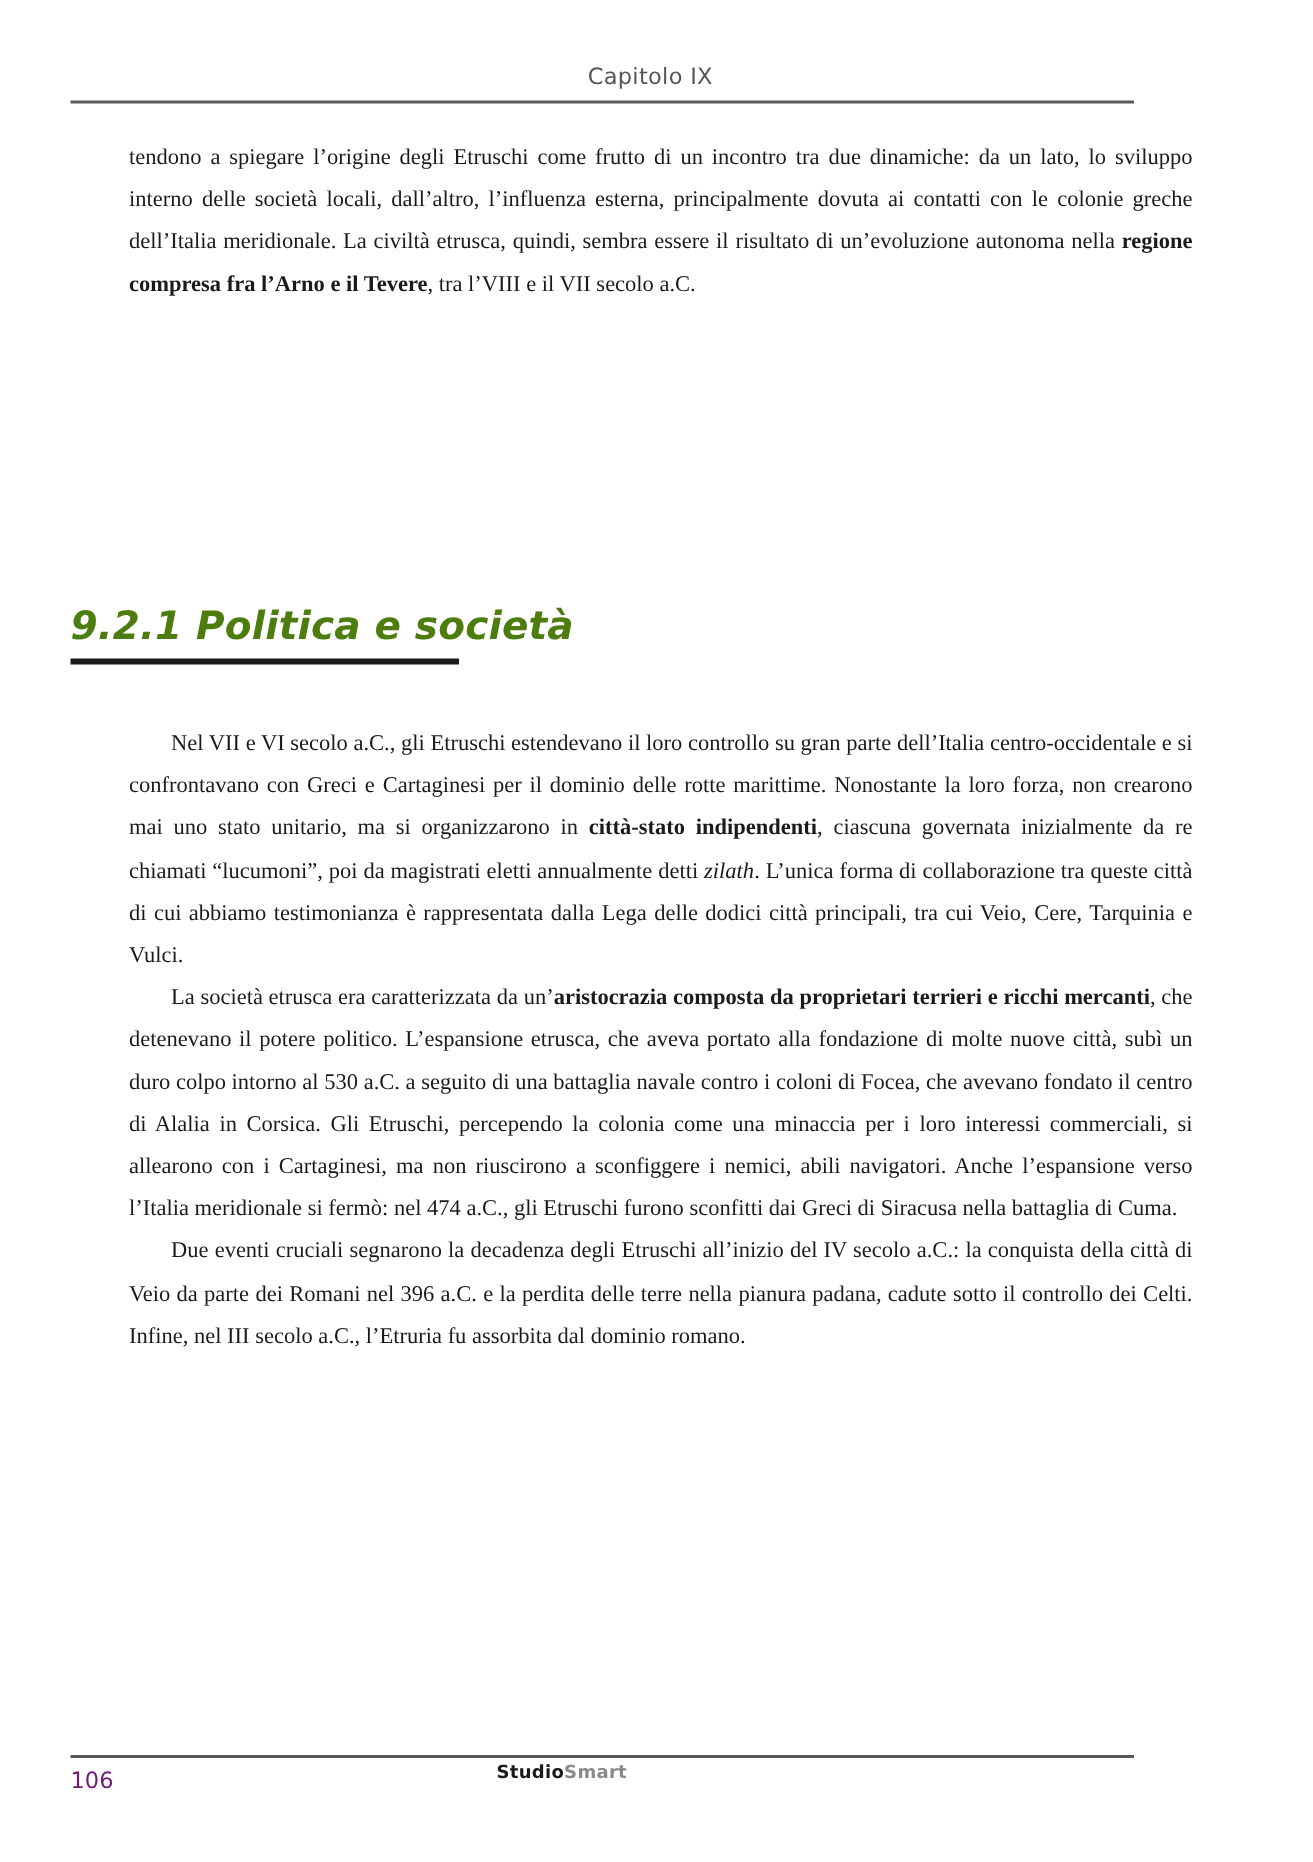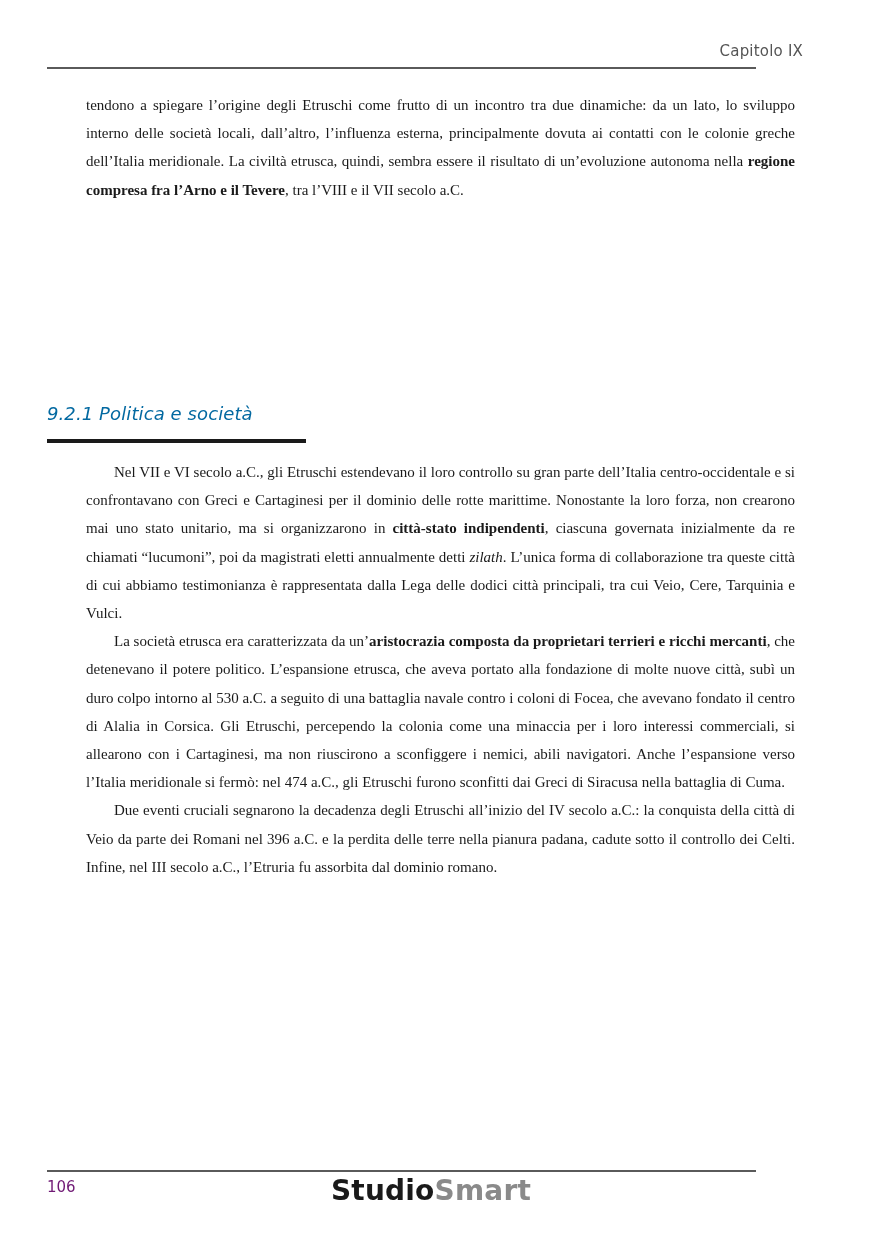--- a/index.html
+++ b/index.html
@@ -13,25 +13,26 @@
     position: relative;
     overflow: hidden;
     font-family: "DejaVu Serif", "Liberation Serif", serif;
     color: #1a1a1a;
   }
   .header-title {
     position: absolute;
     top: 42px;
     left: 0;
     width: 803px;
-    text-align: right;
+    text-align: center;
     font-family: "DejaVu Sans", "Liberation Sans", sans-serif;
     font-size: 15px;
     color: #555555;
     letter-spacing: 0.2px;
+    padding-left: 32px;
   }
   .header-rule {
     position: absolute;
     top: 67px;
     left: 47px;
     width: 709px;
     height: 2px;
     background: #5a5a5a;
   }
   .body-text {
@@ -52,30 +53,30 @@
   .body-text p.indent {
     text-indent: 28px;
   }
   .body-text b {
     font-weight: bold;
   }
   .body-text i {
     font-style: italic;
   }
   #block-1 { top: 91px; }
-  #block-2 { top: 458px; }
+  #block-2 { top: 482px; }
   .section-heading {
     position: absolute;
     top: 403px;
     left: 47px;
     font-family: "DejaVu Sans", "Liberation Sans", sans-serif;
-    font-weight: normal;
+    font-weight: bold;
     font-style: italic;
-    font-size: 18px;
-    color: #0369a1;
+    font-size: 26px;
+    color: #4d7c0f;
     letter-spacing: 0.1px;
   }
   .section-rule {
     position: absolute;
     top: 439px;
     left: 47px;
     width: 259px;
     height: 4px;
     background: #1a1a1a;
   }
@@ -94,21 +95,21 @@
     font-family: "DejaVu Sans", "Liberation Sans", sans-serif;
     font-size: 15px;
     color: #701a75;
   }
   .brand {
     position: absolute;
     top: 1174px;
     left: 331px;
     font-family: "DejaVu Sans", "Liberation Sans", sans-serif;
     font-weight: bold;
-    font-size: 28px;
+    font-size: 12px;
     letter-spacing: 0.2px;
     text-align: right;
   }
   .brand .b1 { color: #1a1a1a; }
   .brand .b2 { color: #8a8a8a; }
 </style>
 </head>
 <body>
 
 <div class="header-title">Capitolo IX</div>

